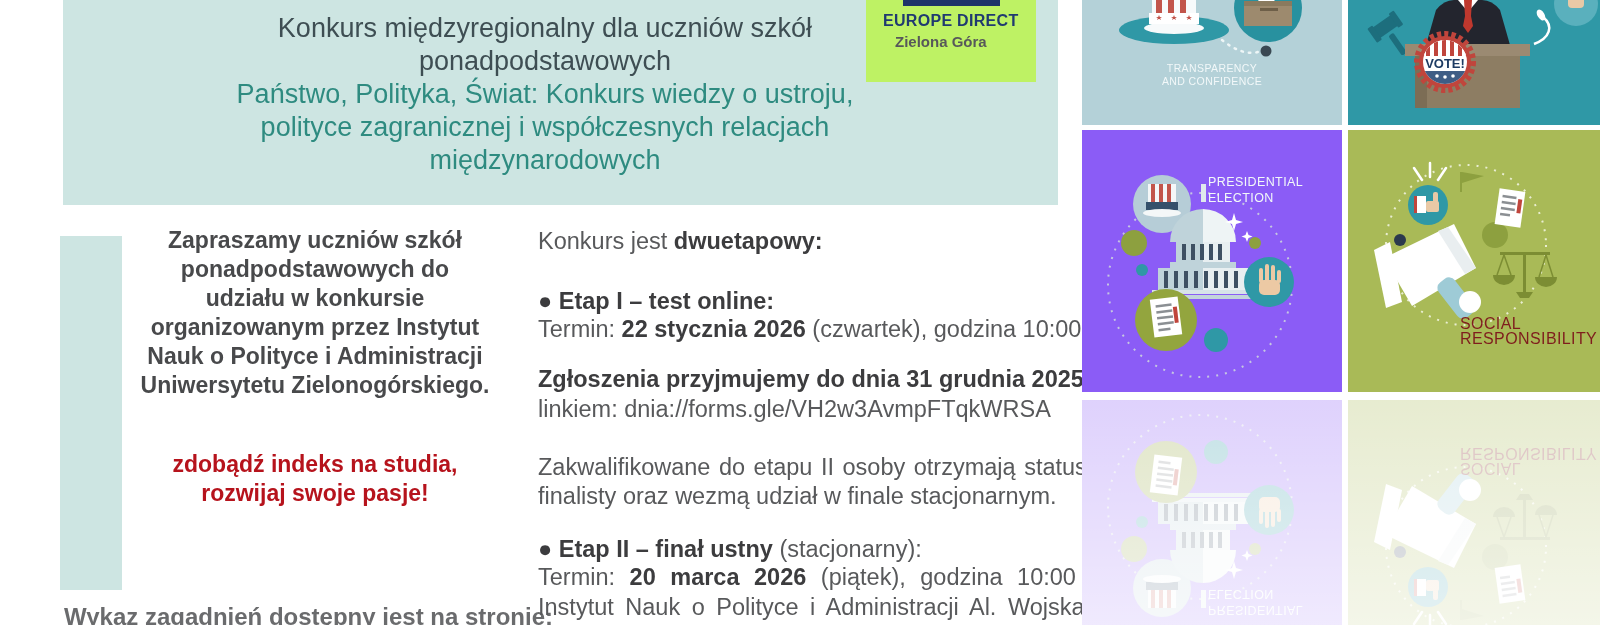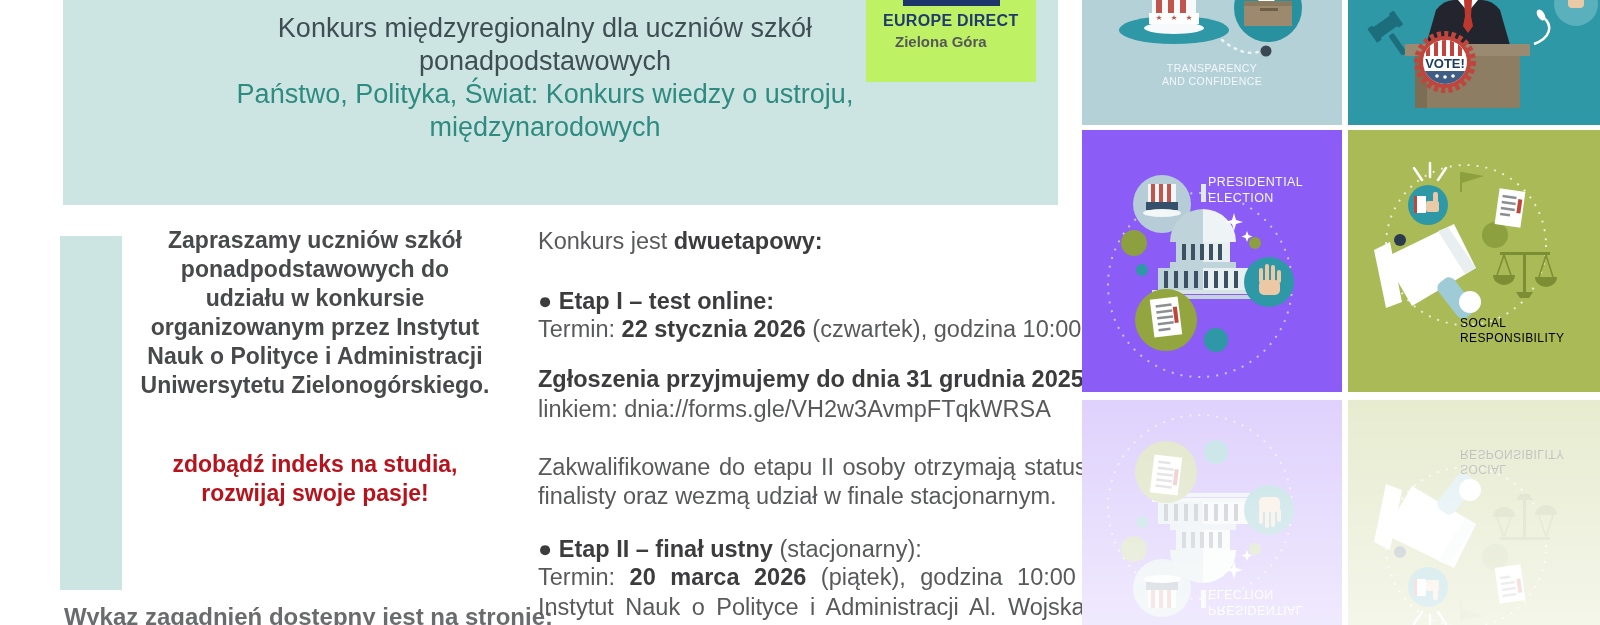--- a/index.html
+++ b/index.html
@@ -40,32 +40,33 @@
   .tileD{left:266px;top:130px;width:252px;height:262px;background:#a9ba57;}
   .mirror{left:0;top:400px;width:260px;height:225px;}
   .mirrorR{left:266px;top:400px;width:252px;height:225px;}
   .mirror-inner{position:absolute;left:0;top:0;width:100%;height:262px;transform:scaleY(-1);}
   .mirror-fade{position:absolute;left:0;top:0;right:0;bottom:0;
      background:linear-gradient(rgba(255,255,255,.72),rgba(255,255,255,.87));}
   .tile svg{position:absolute;left:0;top:0;}
   .cap{position:absolute;color:#f2f8f9;font-weight:400;letter-spacing:.4px;line-height:13px;}
   .capA{left:48px;top:62px;width:164px;text-align:center;font-size:10.5px;}
   .capC{left:126px;top:44px;font-size:12.5px;line-height:16px;}
-  .capD{left:112px;top:186px;font-size:12px;line-height:15px;color:#000000;}
+  .capD{left:112px;top:186px;font-size:16px;line-height:15px;color:#7f1d1d;}
 </style>
 </head>
 <body>
 
 <div class="page">
 
   <div class="banner">
     <div class="banner-text">
       <div class="banner-title">Konkurs międzyregionalny dla uczniów szkół</div>
       <div class="banner-title">ponadpodstawowych</div>
       <div class="banner-sub">Państwo, Polityka, Świat: Konkurs wiedzy o ustroju,</div>
+      <div class="banner-sub">polityce zagranicznej i współczesnych relacjach</div>
       <div class="banner-sub">międzynarodowych</div>
     </div>
   </div>
 
   <div class="logobox">
     <div class="logobar"></div>
     <div class="logoline1">EUROPE DIRECT</div>
     <div class="logoline2">Zielona Góra</div>
   </div>
 

